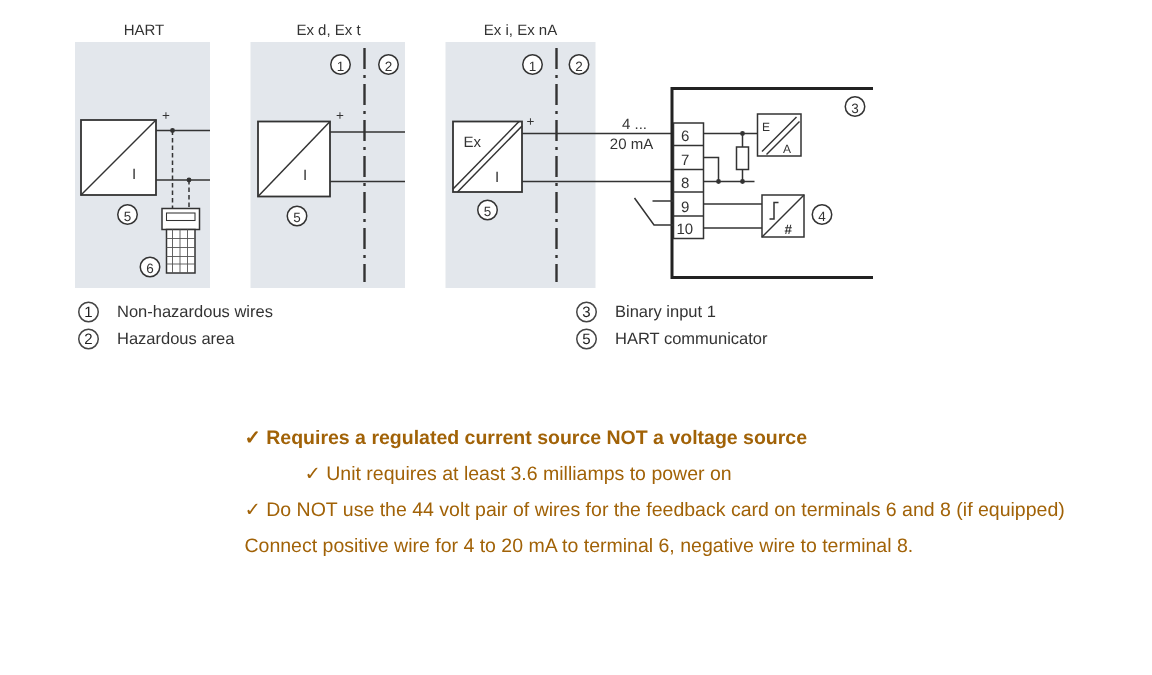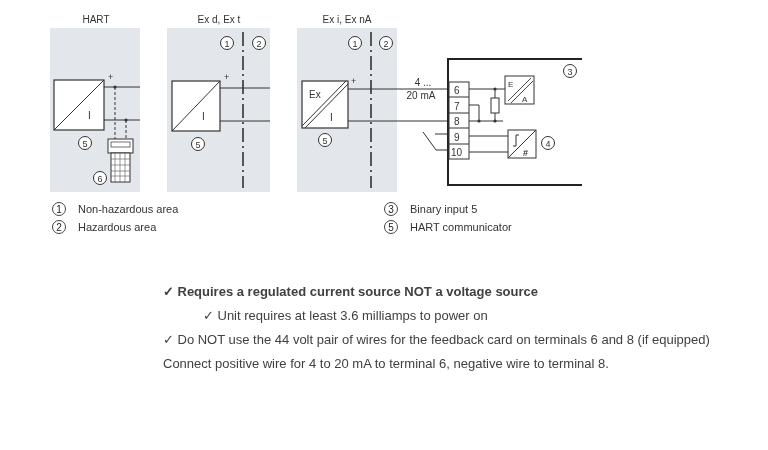--- a/index.html
+++ b/index.html
@@ -3,21 +3,21 @@
 <meta charset="utf-8">
 <style>
   html, body { margin:0; padding:0; background:#ffffff; }
   body { width:768px; height:450px; position:relative; overflow:hidden; font-family:"Liberation Sans", sans-serif; color:#222; }
   #diagram { position:absolute; left:0; top:0; }
   #diagram text { font-family:"Liberation Sans", sans-serif; fill:#333; }
   .legend { position:absolute; font-size:11px; color:#333; }
   .legend .row { height:18px; line-height:18px; white-space:nowrap; }
   .legend .num { display:inline-block; width:14px; height:14px; border:1px solid #444; border-radius:50%; font-size:10px; line-height:14px; text-align:center; box-sizing:border-box; vertical-align:middle; margin-right:12px; color:#222; }
   .legend .lbl { vertical-align:middle; }
-  .notes { position:absolute; left:163px; top:284px; width:580px; font-size:13px; color:#404040; }
+  .notes { position:absolute; left:163px; top:284px; width:580px; font-size:13px; color:#a16207; }
   .notes .n { margin:0; line-height:15px; }
   .notes .bold { font-weight:bold; }
 </style>
 </head>
 <body>
 
 <svg id="diagram" width="768" height="200" viewBox="0 0 768 200">
 
   <text x="96" y="23" font-size="10" text-anchor="middle">HART</text>
   <text x="219" y="23" font-size="10" text-anchor="middle">Ex d, Ex t</text>
@@ -158,30 +158,30 @@
     <text x="523" y="156" font-size="9" font-weight="bold">#</text>
   </g>
   <g>
     <circle cx="548" cy="143" r="6.5" fill="#fff" stroke="#333" stroke-width="1"></circle>
     <text x="548" y="147" font-size="9" text-anchor="middle">4</text>
   </g>
 </svg>
 
 <div class="legend" style="left:52px; top:199px;">
   <div class="row">
-    <span class="num">1</span><span class="lbl">Non-hazardous area</span>
+    <span class="num">1</span><span class="lbl">Non-hazardous wires</span>
   </div>
   <div class="row">
     <span class="num">2</span><span class="lbl">Hazardous area</span>
   </div>
 </div>
 
 <div class="legend" style="left:384px; top:199px;">
   <div class="row">
-    <span class="num">3</span><span class="lbl">Binary input 5</span>
+    <span class="num">3</span><span class="lbl">Binary input 1</span>
   </div>
   <div class="row">
     <span class="num">5</span><span class="lbl">HART communicator</span>
   </div>
 </div>
 
 <div class="notes">
   <p class="n bold" style="margin-bottom:9px;">✓ Requires a regulated current source NOT a voltage source</p>
   <p class="n" style="margin-bottom:9px;margin-left:40px;">✓ Unit requires at least 3.6 milliamps to power on</p>
   <p class="n" style="margin-bottom:9px; width:560px;">✓ Do NOT use the 44 volt pair of wires for the feedback card on terminals 6 and 8 (if equipped)</p>

